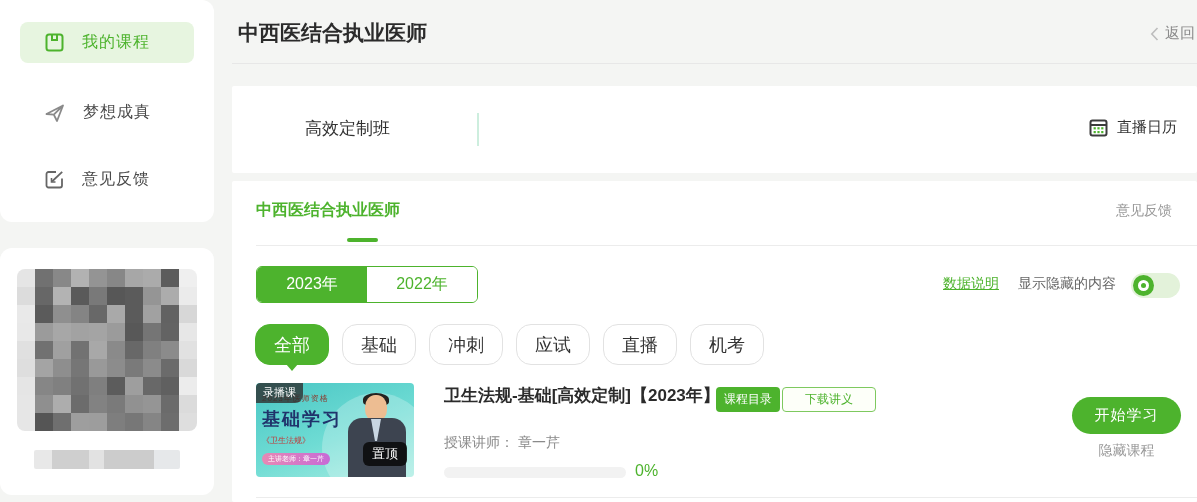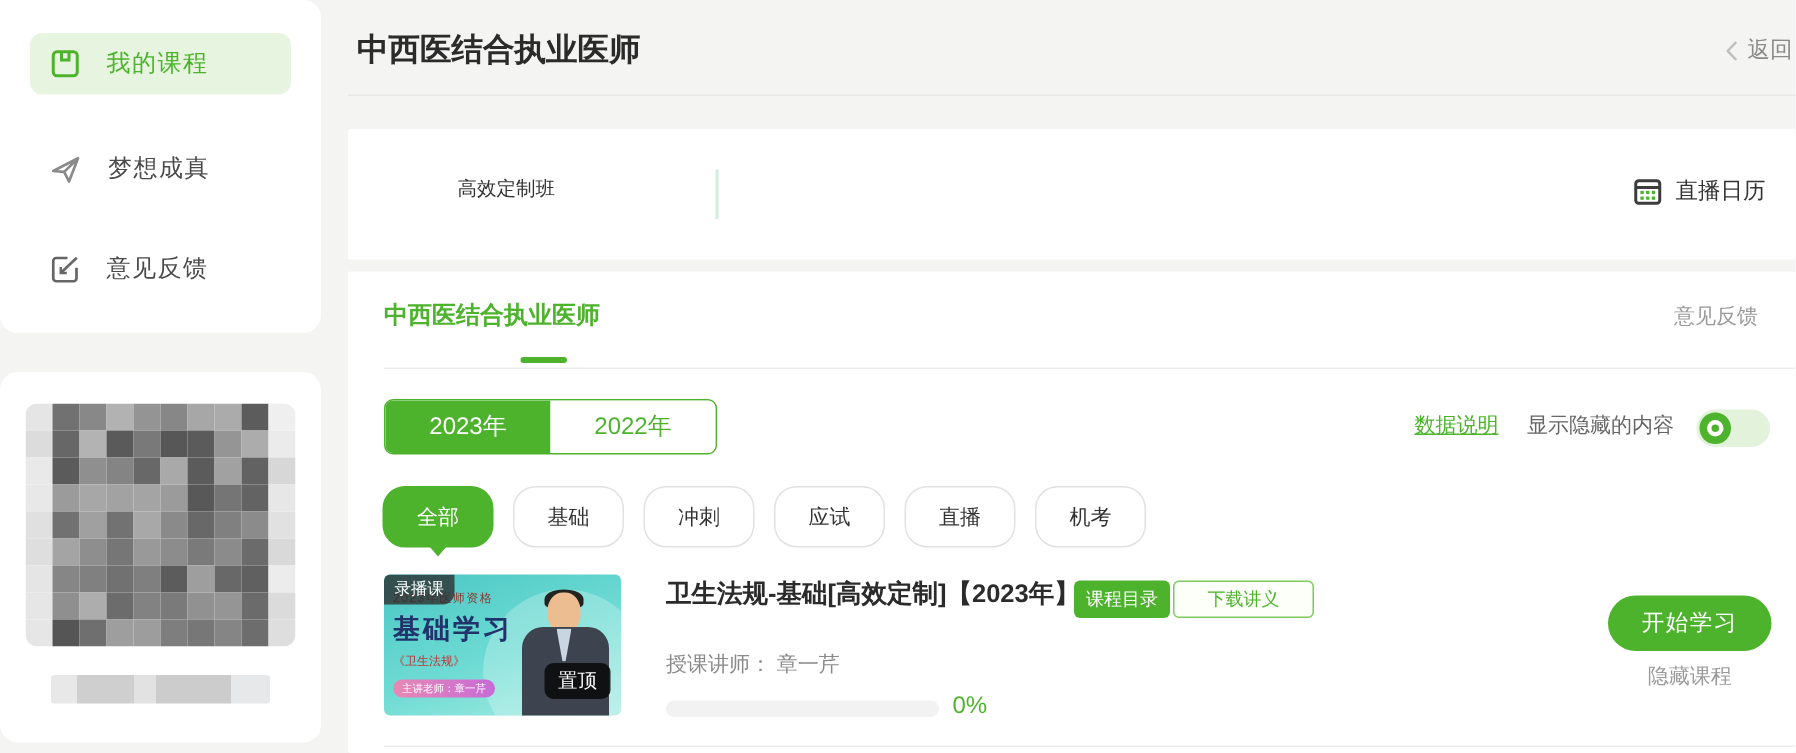--- a/index.html
+++ b/index.html
@@ -4,57 +4,57 @@
 <style>
   * { margin:0; padding:0; box-sizing:border-box; }
   html,body { width:1197px; height:502px; overflow:hidden; }
   body {
     font-family:"Liberation Sans","DejaVu Sans",sans-serif;
     background:#f4f5f3; position:relative; color:#333;
   }
   
   .side-card { position:absolute; left:0; background:#fff; width:214px; border-radius:12px; }
   .nav-card { top:0; height:222px; border-top-left-radius:0; }
-  .nav-item { position:absolute; left:20px; width:174px; height:41px; display:flex; align-items:center; gap:17px; padding-left:13px; border-radius:8px; cursor:pointer; }
+  .nav-item { position:absolute; left:20px; width:174px; height:41px; display:flex; align-items:center; gap:17px; padding-left:24px; border-radius:8px; cursor:pointer; }
   .nav-item .lbl { font-size:16px; color:#4a4a4a; letter-spacing:1px; }
   .nav-item.active { background:#e7f5e0; }
   .nav-item.active .lbl { color:#4db32d; }
   .nav-1 { top:22px; } .nav-2 { top:92px; } .nav-3 { top:159px; }
   .qr-card { top:248px; height:247px; }
   .qr-mosaic { position:absolute; left:17px; top:21px; width:180px; height:162px; display:grid; grid-template-columns:repeat(10,1fr); grid-template-rows:repeat(9,1fr); border-radius:8px; overflow:hidden; }
   .qr-cap { position:absolute; left:34px; top:202px; width:146px; height:19px; border-radius:2px;
     background:linear-gradient(90deg,#e8e8e8 0 12%,#cfcfcf 12% 38%,#e2e2e2 38% 48%,#cccccc 48% 82%,#e6e8ea 82% 100%); }
   
   .page-title { position:absolute; left:238px; top:19px; font-size:21px; font-weight:bold; color:#2b2b2b; }
   .back-link { position:absolute; right:2px; top:24px; display:flex; align-items:center; gap:6px; color:#8a8a8a; font-size:15px; cursor:pointer; }
   .hdr-divider { position:absolute; left:232px; top:63px; width:965px; height:1px; background:#e7e7e7; }
   
   .class-card { position:absolute; left:232px; top:86px; width:965px; height:87px; background:#fff; border-radius:2px; }
-  .class-name { position:absolute; left:73px; top:31px; font-size:13px; color:#333; }
+  .class-name { position:absolute; left:73px; top:31px; font-size:17px; color:#333; }
   .class-vline { position:absolute; left:245px; top:27px; width:2px; height:33px; background:#cdeede; }
   .live-cal { position:absolute; right:20px; top:32px; display:flex; align-items:center; gap:9px; font-size:15px; color:#333; cursor:pointer; }
   
   .main-card { position:absolute; left:232px; top:181px; width:965px; height:321px; background:#fff; border-radius:2px; }
   .tab { position:absolute; top:19px; font-size:16px; cursor:pointer; color:#333; }
   .tab-1 { left:24px; color:#4db32d; font-weight:bold; }
   .tab-2 { left:188px; }
   .tab-underline { position:absolute; left:115px; top:57px; width:31px; height:4px; border-radius:2px; background:#4db32d; }
   .panel-feedback { position:absolute; right:25px; top:21px; font-size:14px; color:#999; cursor:pointer; }
   .tabs-divider { position:absolute; left:24px; top:64px; width:941px; height:1px; background:#ececec; }
   .year-seg { position:absolute; left:24px; top:85px; height:37px; display:flex; border:1px solid #4db32d; border-radius:6px; overflow:hidden; background:#fff; }
   .year-btn { width:110px; display:flex; align-items:center; justify-content:center; font-size:16px; cursor:pointer; color:#4db32d; background:#fff; }
   .year-btn.active { background:#4db32d; color:#fff; }
   .data-note { position:absolute; left:711px; top:94px; font-size:14px; color:#4db32d; text-decoration:underline; cursor:pointer; }
   .show-hidden { position:absolute; left:786px; top:94px; font-size:14px; color:#666; }
   .toggle { position:absolute; left:899px; top:92px; width:49px; height:25px; border-radius:13px; background:#e3f2da; cursor:pointer; }
   .toggle-knob { position:absolute; left:2px; top:2px; width:21px; height:21px; border-radius:50%; background:#4db32d; }
   .toggle-knob::after { content:""; position:absolute; left:5px; top:5px; width:11px; height:11px; border-radius:50%; background:#fff; }
   .toggle-knob::before { content:""; position:absolute; left:8px; top:8px; width:5px; height:5px; border-radius:50%; background:#4db32d; z-index:1; }
   .pills { position:absolute; left:23px; top:143px; display:flex; gap:13px; }
-  .pill { min-width:74px; height:41px; padding:0 18px; display:flex; align-items:center; justify-content:center; border:1px solid #e2e2e2; border-radius:15px; font-size:14px; color:#333; background:#fff; cursor:pointer; position:relative; }
+  .pill { min-width:74px; height:41px; padding:0 18px; display:flex; align-items:center; justify-content:center; border:1px solid #e2e2e2; border-radius:15px; font-size:18px; color:#333; background:#fff; cursor:pointer; position:relative; }
   .pill.active { background:#4db32d; border-color:#4db32d; color:#fff; }
   .pill.active::after { content:""; position:absolute; left:50%; bottom:-7px; margin-left:-6px; border:6px solid transparent; border-top:7px solid #4db32d; border-bottom:none; }
   
   .thumb { position:absolute; left:24px; top:202px; width:158px; height:94px; border-radius:4px; overflow:hidden; background:linear-gradient(160deg,#49c6c4 0%,#6fdcd4 55%,#a8ece2 100%); cursor:pointer; }
   .thumb-circle { position:absolute; right:-18px; top:10px; width:110px; height:110px; border-radius:50%; background:rgba(255,255,255,0.25); }
   .person { position:absolute; right:6px; top:10px; width:62px; height:84px; }
   .person .head { position:absolute; left:19px; top:2px; width:22px; height:26px; border-radius:46% 46% 42% 42%; background:#edbd92; }
   .person .hair { position:absolute; left:17px; top:0; width:26px; height:13px; border-radius:50% 50% 30% 30%; background:#24221f; }
   .person .body { position:absolute; left:2px; top:25px; width:58px; height:60px; border-radius:14px 14px 0 0; background:#3d4450; }
   .person .shirt { position:absolute; left:25px; top:26px; width:10px; height:22px; background:#c9d6e2; clip-path:polygon(0 0,100% 0,60% 100%,40% 100%); }

